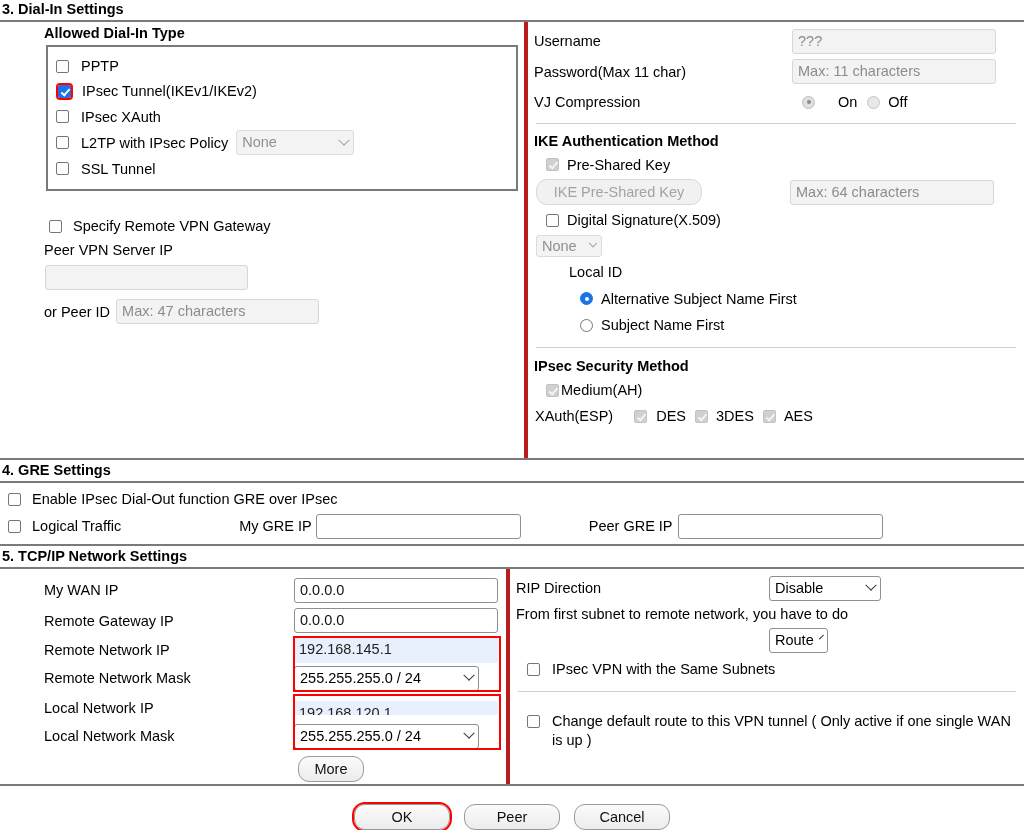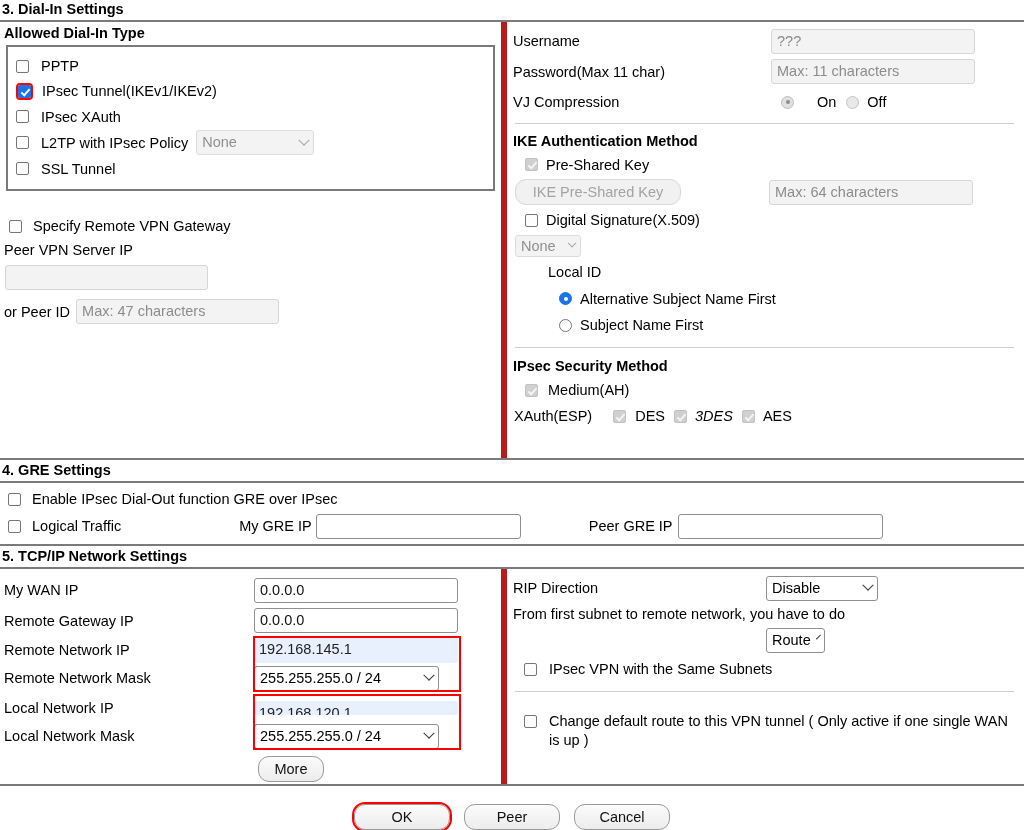--- a/index.html
+++ b/index.html
@@ -21,21 +21,21 @@
     padding: 1px 0 3px 2px;
     line-height: 16px;
   }
   .hrule { border-top: 2px solid #7a7a7a; height: 0; }
 
   
   .box { border: 2px solid #7a7a7a; }
 
   
   .split { display: flex; }
-  .col-l { width: 507px; border-right: 6px solid #b91c1c; }
+  .col-l { width: 507px; border-right: 4px solid #b91c1c; margin-left: 40px; }
   .col-r { width: 515px; }
 
   
   .row { display: flex; align-items: center; }
 
   
   .cb {
     width: 13px; height: 13px; min-width: 13px;
     border: 1px solid #767676;
     border-radius: 2px;
@@ -265,29 +265,29 @@
         <span class="rb"></span>
         <span class="lbl" style="margin-left:8px;">Subject Name First</span>
       </div>
 
       <div class="divline" style="margin:9px 2px 7px 2px;"></div>
 
       <div style="font-weight:bold; line-height:22px;">IPsec Security Method</div>
 
       <div class="row" style="height:26px; padding-left:12px;">
         <span class="cb disabled checked"></span>
-        <span class="lbl" style="margin-left:10px;">Medium(AH)</span>
+        <span class="lbl" style="margin-left:2px;">Medium(AH)</span>
       </div>
 
       <div class="row" style="height:26px; padding-left:1px;">
         <span class="lbl">XAuth(ESP)</span>
         <span class="cb disabled checked" style="margin-left:21px;"></span>
         <span class="lbl" style="margin-left:9px;">DES</span>
         <span class="cb disabled checked" style="margin-left:9px;"></span>
-        <span class="lbl" style="margin-left:8px;font-style:italic;">3DES</span>
+        <span class="lbl" style="margin-left:8px;">3DES</span>
         <span class="cb disabled checked" style="margin-left:9px;"></span>
         <span class="lbl" style="margin-left:8px;">AES</span>
       </div>
     </div>
   </div>
 
   <div class="hrule"></div>
 
   <div class="sec-title" style="padding:2px 0 3px 2px;">4. GRE Settings</div>
   <div class="hrule"></div>

